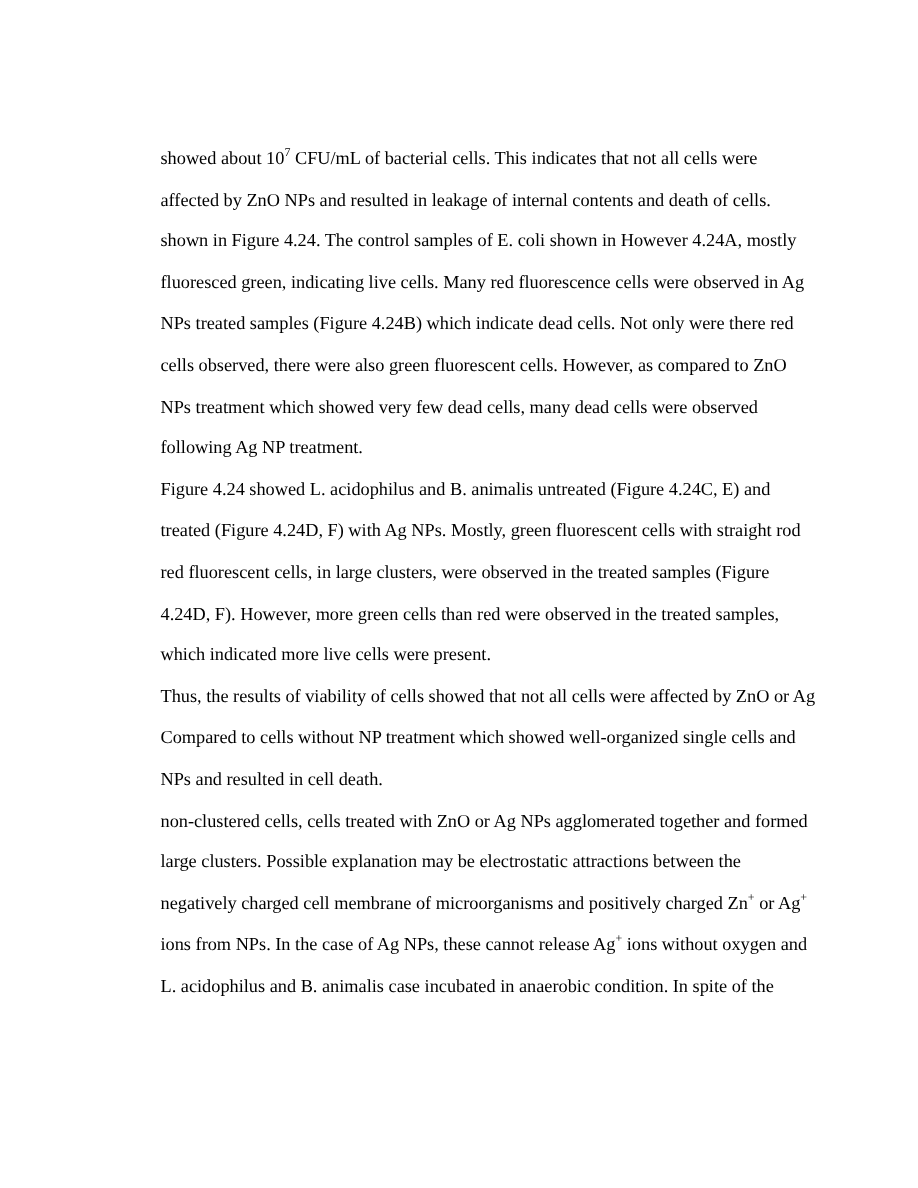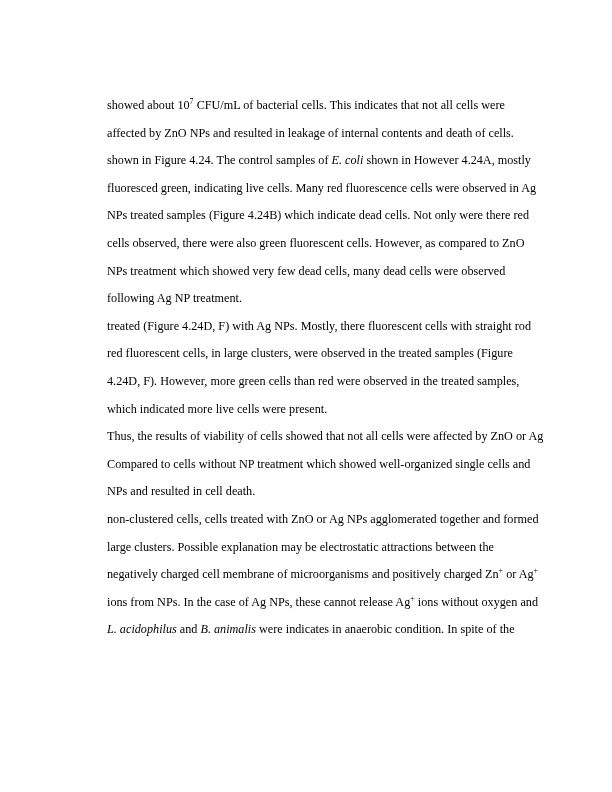--- a/index.html
+++ b/index.html
@@ -23,21 +23,20 @@
     top: 62px;
     width: 420px;
   }
   .line {
     height: 27.6px;
     line-height: 27.6px;
     font-size: 12.2px;
     white-space: nowrap;
   }
   .line .italic {
-    font-style: italic;
   }
   .line sup.sup {
     font-size: 8px;
     line-height: 0;
     vertical-align: super;
   }
   .page-number {
     position: absolute;
     top: 694px;
     left: 16px;
@@ -53,27 +52,28 @@
 <div class="page">
   <div class="text-block">
       <div class="line"><span>showed about 10</span><sup class="sup">7</sup><span> CFU/mL of bacterial cells. This indicates that not all cells were</span></div>
       <div class="line"><span>affected by ZnO NPs and resulted in leakage of internal contents and death of cells.</span></div>
       <div class="line"><span>shown in Figure 4.24. The control samples of </span><span class="italic">E. coli</span><span> shown in However 4.24A, mostly</span></div>
       <div class="line"><span>fluoresced green, indicating live cells. Many red fluorescence cells were observed in Ag</span></div>
       <div class="line"><span>NPs treated samples (Figure 4.24B) which indicate dead cells. Not only were there red</span></div>
       <div class="line"><span>cells observed, there were also green fluorescent cells. However, as compared to ZnO</span></div>
       <div class="line"><span>NPs treatment which showed very few dead cells, many dead cells were observed</span></div>
       <div class="line"><span>following Ag NP treatment.</span></div>
-      <div class="line"><span>treated (Figure 4.24D, F) with Ag NPs. Mostly, there fluorescent cells with straight rod</span></div>
+      <div class="line"><span>Figure 4.24 showed </span><span class="italic">L. acidophilus</span><span> and </span><span class="italic">B. animalis</span><span> untreated (Figure 4.24C, E) and</span></div>
+      <div class="line"><span>treated (Figure 4.24D, F) with Ag NPs. Mostly, green fluorescent cells with straight rod</span></div>
       <div class="line"><span>red fluorescent cells, in large clusters, were observed in the treated samples (Figure</span></div>
       <div class="line"><span>4.24D, F). However, more green cells than red were observed in the treated samples,</span></div>
       <div class="line"><span>which indicated more live cells were present.</span></div>
       <div class="line"><span>Thus, the results of viability of cells showed that not all cells were affected by ZnO or Ag</span></div>
       <div class="line"><span>Compared to cells without NP treatment which showed well-organized single cells and</span></div>
       <div class="line"><span>NPs and resulted in cell death.</span></div>
       <div class="line"><span>non-clustered cells, cells treated with ZnO or Ag NPs agglomerated together and formed</span></div>
       <div class="line"><span>large clusters.  Possible explanation may be electrostatic attractions between the</span></div>
       <div class="line"><span>negatively charged cell membrane of microorganisms and positively charged Zn</span><sup class="sup">+</sup><span> or Ag</span><sup class="sup">+</sup></div>
       <div class="line"><span>ions from NPs. In the case of Ag NPs, these cannot release Ag</span><sup class="sup">+</sup><span> ions without oxygen and</span></div>
-      <div class="line"><span class="italic">L. acidophilus</span><span> and </span><span class="italic">B. animalis</span><span> were indicates in anaerobic condition. In spite of the</span></div>
+      <div class="line"><span class="italic">L. acidophilus</span><span> and </span><span class="italic">B. animalis</span><span> case incubated in anaerobic condition. In spite of the</span></div>
     </div>
   <div class="page-number">60</div>
 </div>
 
 </body></html>

